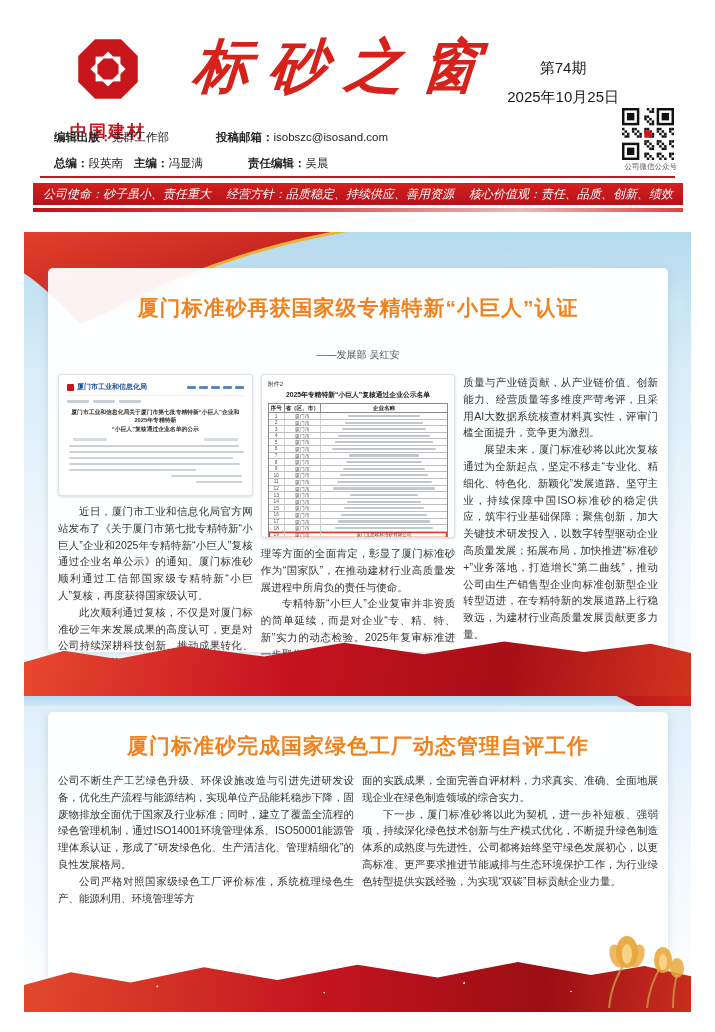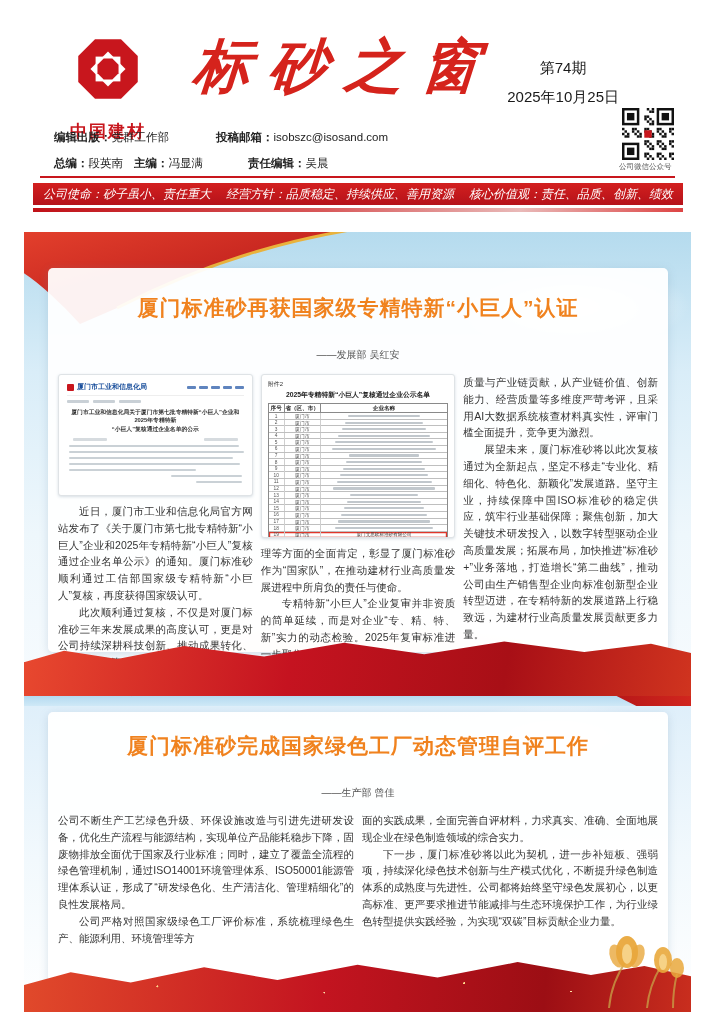--- a/index.html
+++ b/index.html
@@ -9,21 +9,21 @@
 
   
   .header{position:absolute;left:40px;right:40px;top:34px;height:142px}
   .logo{position:absolute;left:12px;top:4px;width:112px;text-align:center}
   .logo svg{width:62px;height:62px;display:block;margin:0 auto}
   .logo-brand{color:#c8161d;font-weight:bold;font-size:17px;letter-spacing:2px;margin-top:20px}
   .paper-title{position:absolute;left:120px;top:-6px;width:370px;text-align:center;
     font-family:"DejaVu Serif",serif;font-style:italic;font-weight:bold;font-size:58px;
     color:#d5231c;letter-spacing:18px;white-space:nowrap;transform:skewX(-4deg)}
   .issue{position:absolute;right:56px;top:20px;text-align:center;font-size:15px;color:#1a1a1a;line-height:1.9}
-  .qr{position:absolute;right:-2px;top:74px;width:58px;text-align:left}
+  .qr{position:absolute;right:-2px;top:74px;width:58px;text-align:right}
   .qr svg{width:52px;height:52px;background:#fff;display:block;margin:0 auto}
   .qr-caption{font-size:7.5px;color:#555;margin-top:2px;white-space:nowrap}
   .masthead-lines{position:absolute;left:14px;top:90px;right:86px;font-size:11.5px;color:#222}
   .m-line{display:flex;line-height:26px;white-space:nowrap}
   .m-item b{font-weight:bold}
   .m1-0{width:242px}.m1-1{width:162px}
   .m2-0{width:80px}.m2-1{width:288px}.m2-2{width:114px}
 
   .red-rule{position:absolute;left:40px;right:40px;top:176px;height:2px;background:#c8161d}
 
@@ -486,21 +486,20 @@
       <path d="M20 11 C26 2 36 0 43 3 C35 6 29 10 26 16 Z" fill="#fff"></path>
       <path d="M6 22 C14 10 30 7 44 11 C36 14 31 18 28 23 C36 21 44 24 46 29 C36 33 24 33 16 30 C10 28 7 25 6 22 Z" fill="#fff"></path>
       <path d="M26 27 L31 33 L33 28 Z" fill="#c8161d"></path>
     </svg>
     <div class="ribbon-right"></div>
   </div>
 
   <section class="sec sec2">
     <div class="card card2">
       <h1 class="a-title">厦门标准砂完成国家绿色工厂动态管理自评工作</h1>
-      <div class="a-byline">——生产部 曾佳</div>
       <div class="cols">
         <div class="col">
           <div>
               <p class="para">公司不断生产工艺绿色升级、环保设施改造与引进先进研发设备，优化生产流程与能源结构，实现单位产品能耗稳步下降，固废物排放全面优于国家及行业标准；同时，建立了覆盖全流程的绿色管理机制，通过ISO14001环境管理体系、ISO50001能源管理体系认证，形成了“研发绿色化、生产清洁化、管理精细化”的良性发展格局。</p>
               <p class="para indent">公司严格对照国家级绿色工厂评价标准，系统梳理绿色生产、能源利用、环境管理等方</p>
             </div>
         </div>
         <div class="col">
           <div>
               <p class="para">面的实践成果，全面完善自评材料，力求真实、准确、全面地展现企业在绿色制造领域的综合实力。</p>

